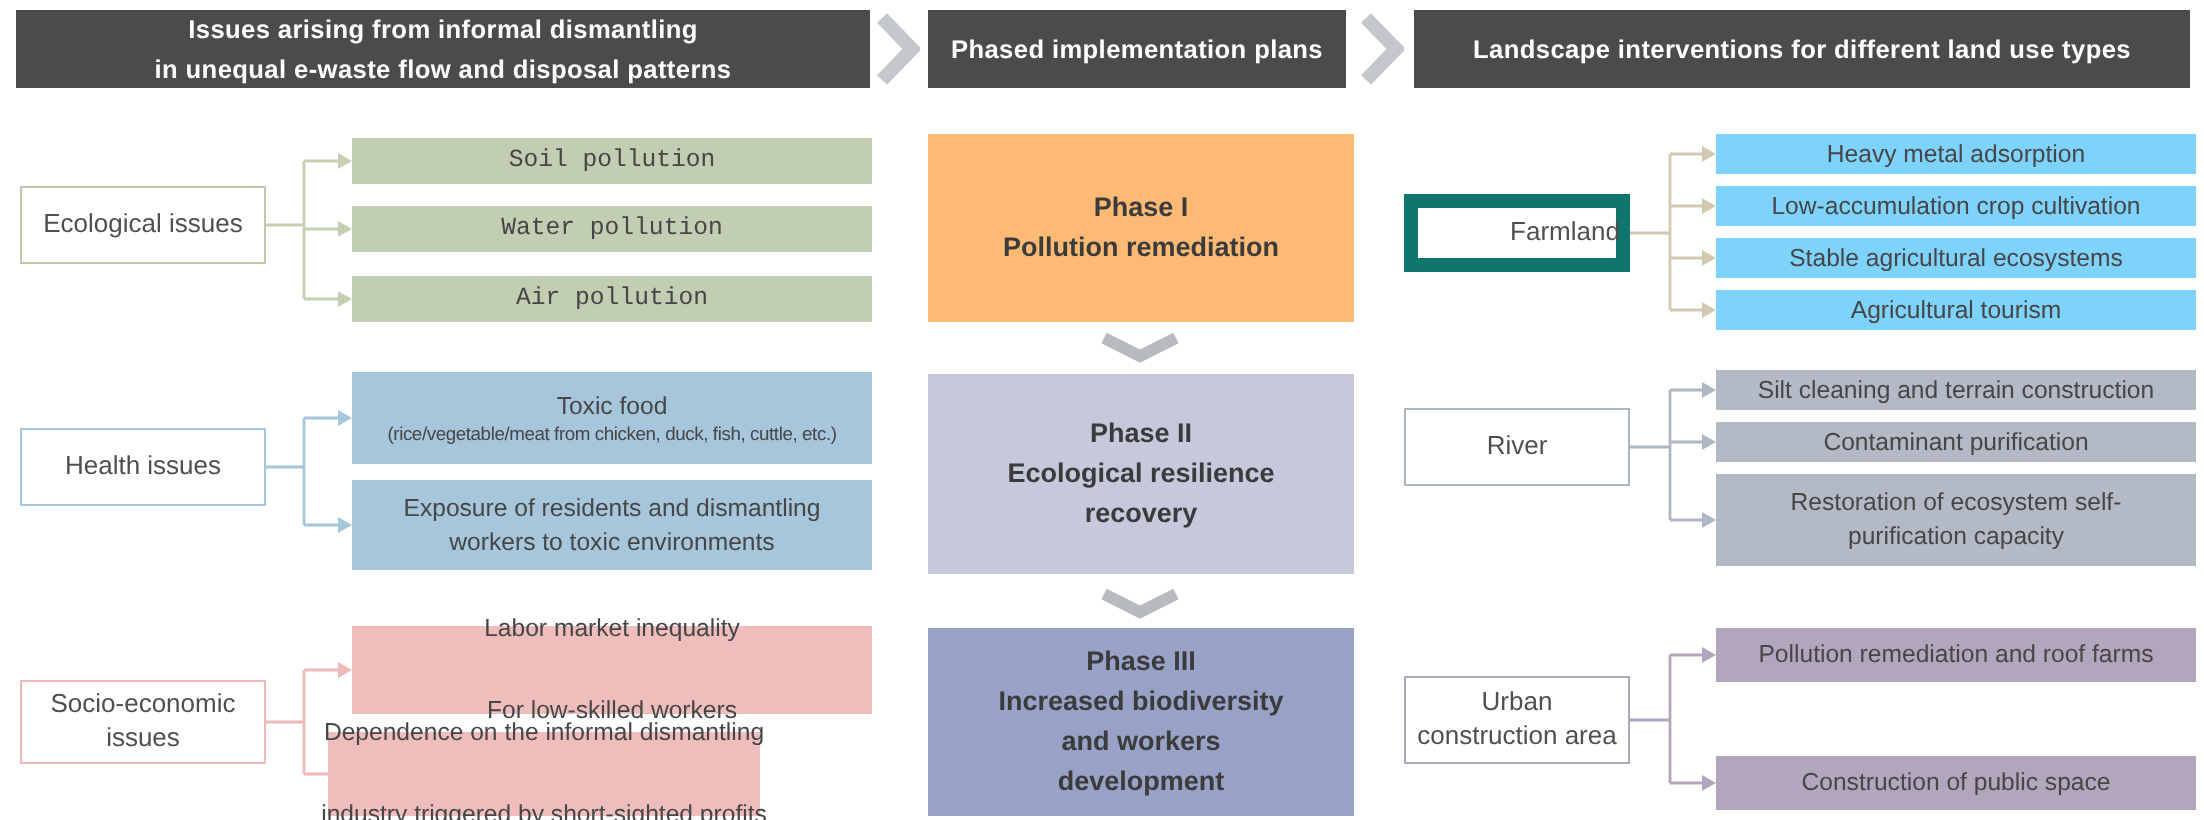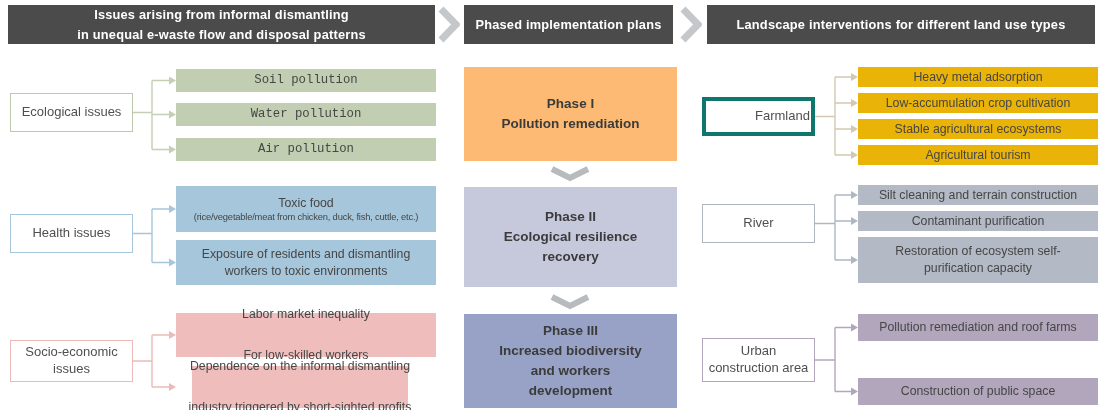--- a/index.html
+++ b/index.html
@@ -25,21 +25,21 @@
   .item .note{font-size:9.4px;letter-spacing:-.2px;line-height:1.15;white-space:nowrap;}
   .ln{white-space:nowrap;}
   .phase{
     position:absolute;display:flex;flex-direction:column;justify-content:center;
     align-items:center;text-align:center;font-weight:bold;font-size:13.5px;
     color:#3b3b3b;line-height:1.5;
   }
   .eco-box{background:#c2ceb2;font-family:Liberation Mono, monospace;}      .eco-cat{border:1px solid #bcc9ab;}
   .health-box{background:#a6c6db;}   .health-cat{border:1px solid #a6c6db;}
   .socio-box{background:#eebdbc;gap:24px;}    .socio-cat{border:1px solid #ecbab9;}
-  .farm-box{background:#eab308;justify-content:center;}     .farm-cat{border:4px solid #0f766e;padding-left:48px;}
+  .farm-box{background:#7dd3fc;justify-content:center;}     .farm-cat{border:7px solid #0f766e;padding-left:48px;}
   .river-box{background:#b3bac5;}    .river-cat{border:1px solid #adb5c1;}
   .urban-box{background:#b2a6bd;}    .urban-cat{border:1px solid #b2a6bd;}
   .p1{background:#fdba74;justify-content:center;} .p2{background:#c6c9dc;} .p3{background:#97a2c6;}
   .abs{position:absolute;}
   svg{display:block;}
 </style>
 </head>
 <body>
 
 <div id="canvas">
@@ -146,21 +146,21 @@
   </div>
 
   <div class="cat socio-cat" style="left:10px;top:340px;width:123px;height:42px">
     <span class="ln">Socio-economic</span>
     <span class="ln">issues</span>
   </div>
   <div class="item socio-box" style="left:176px;top:313px;width:260px;height:44px">
     <span class="ln">Labor market inequality</span>
     <span class="ln">For low-skilled workers</span>
   </div>
-  <div class="item socio-box" style="left:192px;top:366px;width:216px;height:42px">
+  <div class="item socio-box" style="left:164px;top:366px;width:216px;height:42px">
     <span class="ln">Dependence on the informal dismantling</span>
     <span class="ln">industry triggered by short-sighted profits</span>
   </div>
 
   <div class="phase p1" style="left:464px;top:67px;width:213px;height:94px">
     <span class="ln">Phase I</span>
     <span class="ln">Pollution remediation</span>
   </div>
 
   <svg class="abs" style="left:548px;top:166px" width="44" height="16" viewBox="0 0 44 16">

